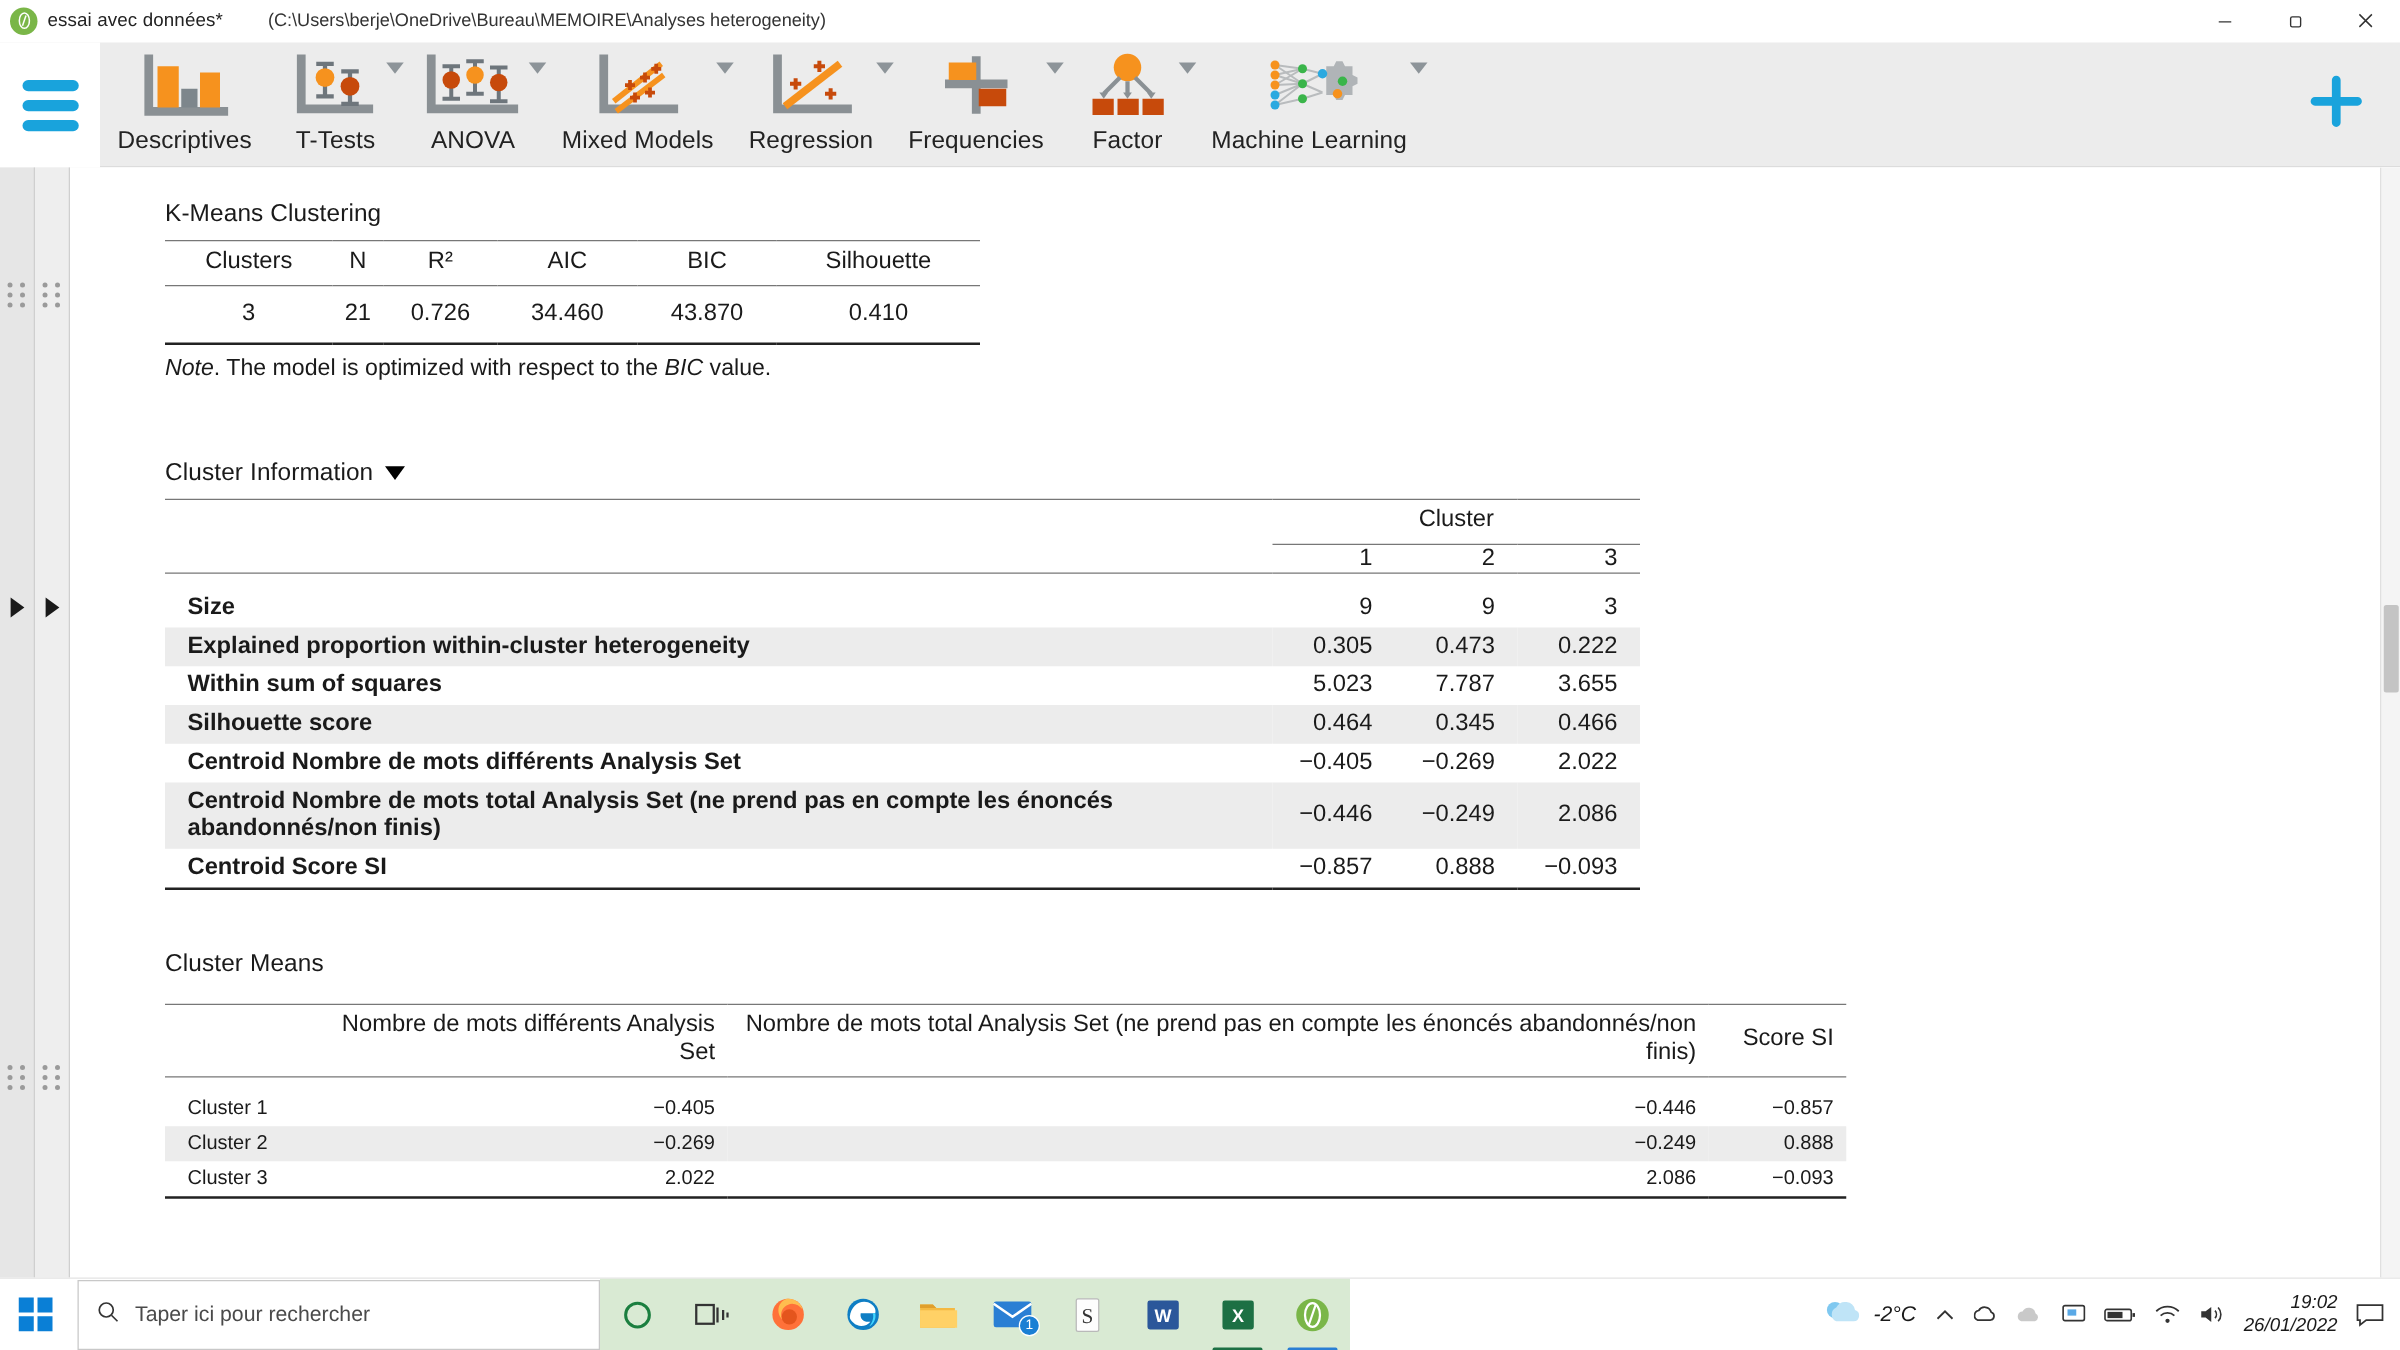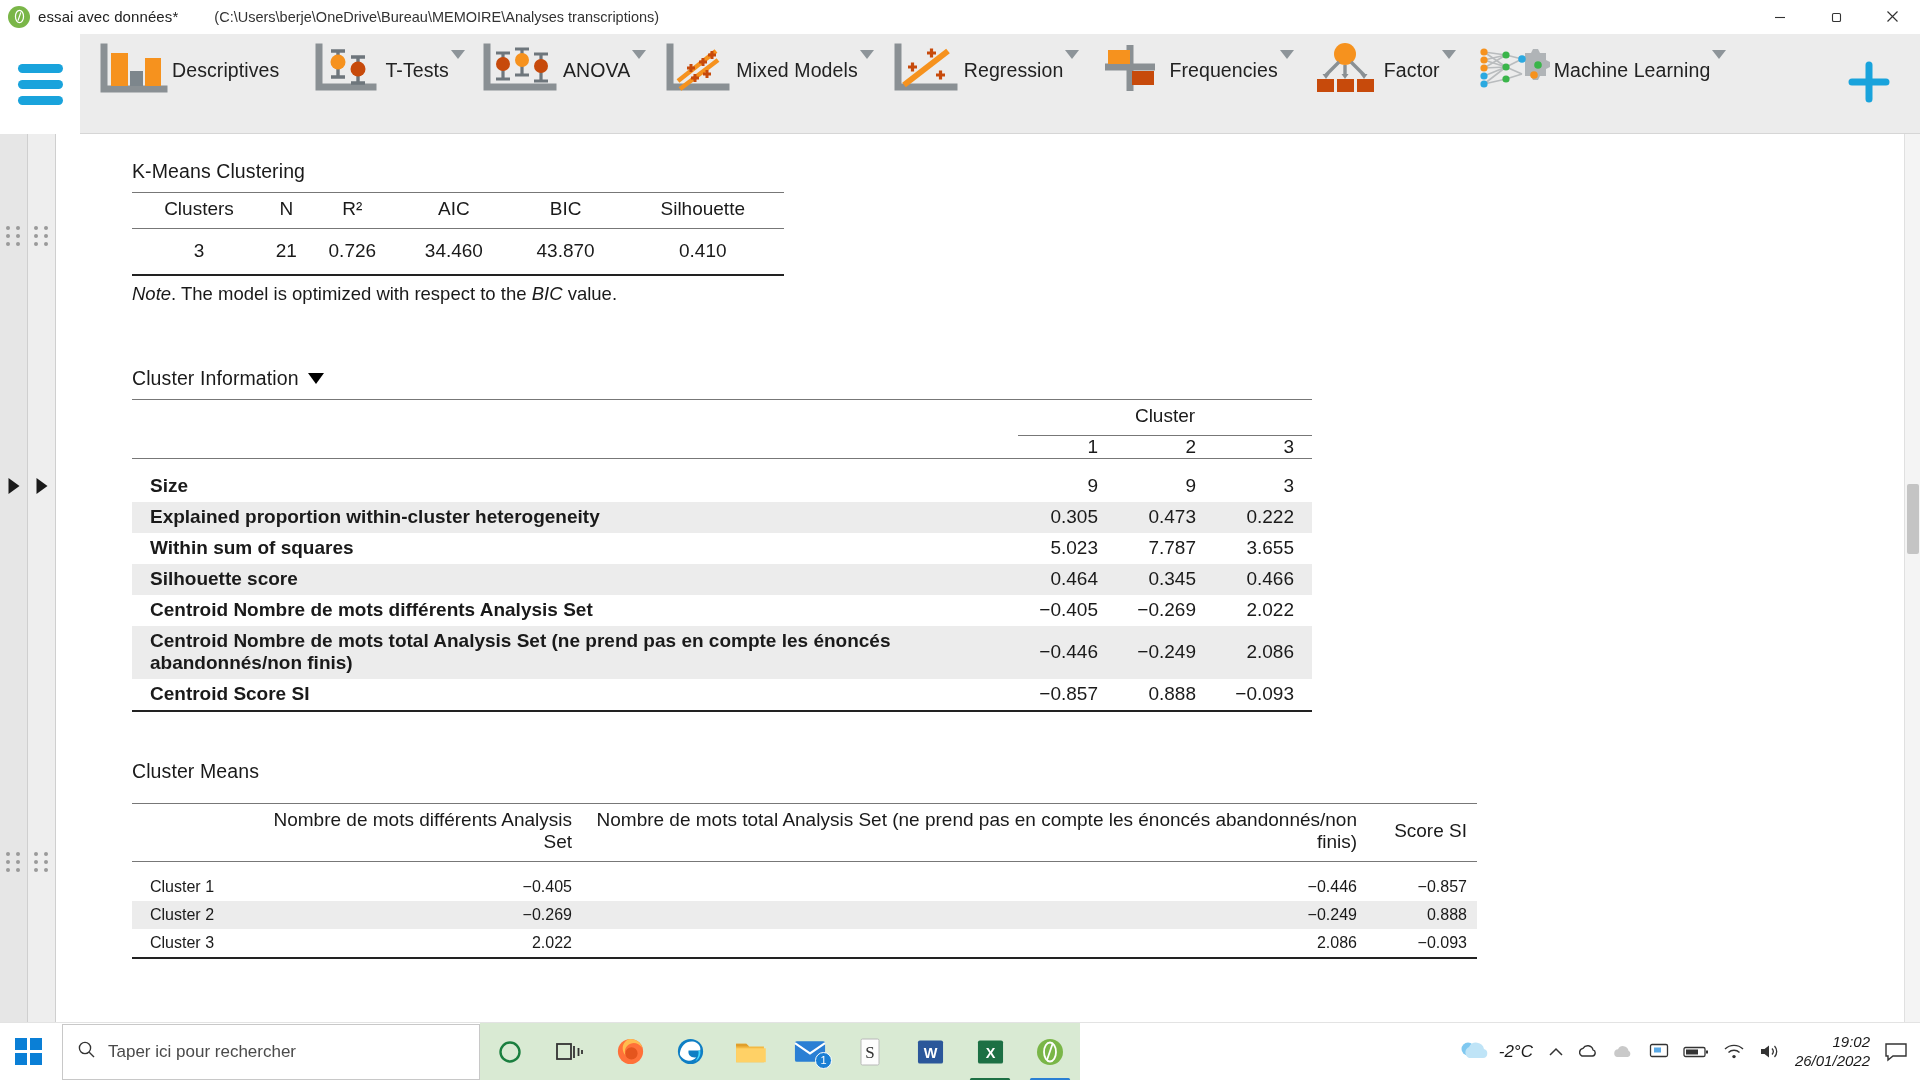--- a/index.html
+++ b/index.html
@@ -56,21 +56,21 @@
     flex:0 0 auto;
   }
   .hamburger{display:flex;flex-direction:column;gap:7px;cursor:pointer;}
   .hamburger span{display:block;width:45px;height:9px;border-radius:5px;background:#19a3dc;}
 
   .ribbon-items{
     display:flex;align-items:flex-start;height:100px;padding-top:6px;
   }
   .rib{
     position:relative;
-    display:flex;flex-direction:row;align-items:center;
+    display:flex;flex-direction:column;align-items:center;
     padding:0 14px;cursor:pointer;min-width:92px;
   }
   .rib .ic{height:60px;display:flex;align-items:center;justify-content:center;}
   .rib .lbl{
     font-size:19.5px;color:#222;margin-top:1px;white-space:nowrap;letter-spacing:.1px;
   }
   .rib .caret{
     position:absolute;top:10px;right:-2px;
     width:0;height:0;border-left:7px solid transparent;border-right:7px solid transparent;
     border-top:9px solid #8d9499;
@@ -218,21 +218,21 @@
 <body>
 
 <div class="titlebar">
   <div class="tb-logo">
     <svg width="15" height="15" viewBox="0 0 16 16">
       <ellipse cx="8" cy="8" rx="4.3" ry="6.6" fill="none" stroke="#ffffff" stroke-width="1.3"></ellipse>
       <path d="M9.4 3.6 L6.4 12.4" stroke="#ffffff" stroke-width="1.3" fill="none"></path>
     </svg>
   </div>
   <span class="tb-filename">essai avec données*</span>
-  <span class="tb-path">(C:\Users\berje\OneDrive\Bureau\MEMOIRE\Analyses transcriptions)</span>
+  <span class="tb-path">(C:\Users\berje\OneDrive\Bureau\MEMOIRE\Analyses heterogeneity)</span>
 
   <div class="tb-winbtns">
     <div class="tb-btn">
       <svg width="14" height="14" viewBox="0 0 14 14">
           <path d="M2 7.5 H12" stroke="#333" stroke-width="1.1"></path>
         </svg>
     </div>
     <div class="tb-btn">
       <svg width="14" height="14" viewBox="0 0 14 14">
         <rect x="3.5" y="3.5" width="8" height="8" rx="1.3" fill="none" stroke="#333" stroke-width="1.1"></rect>

